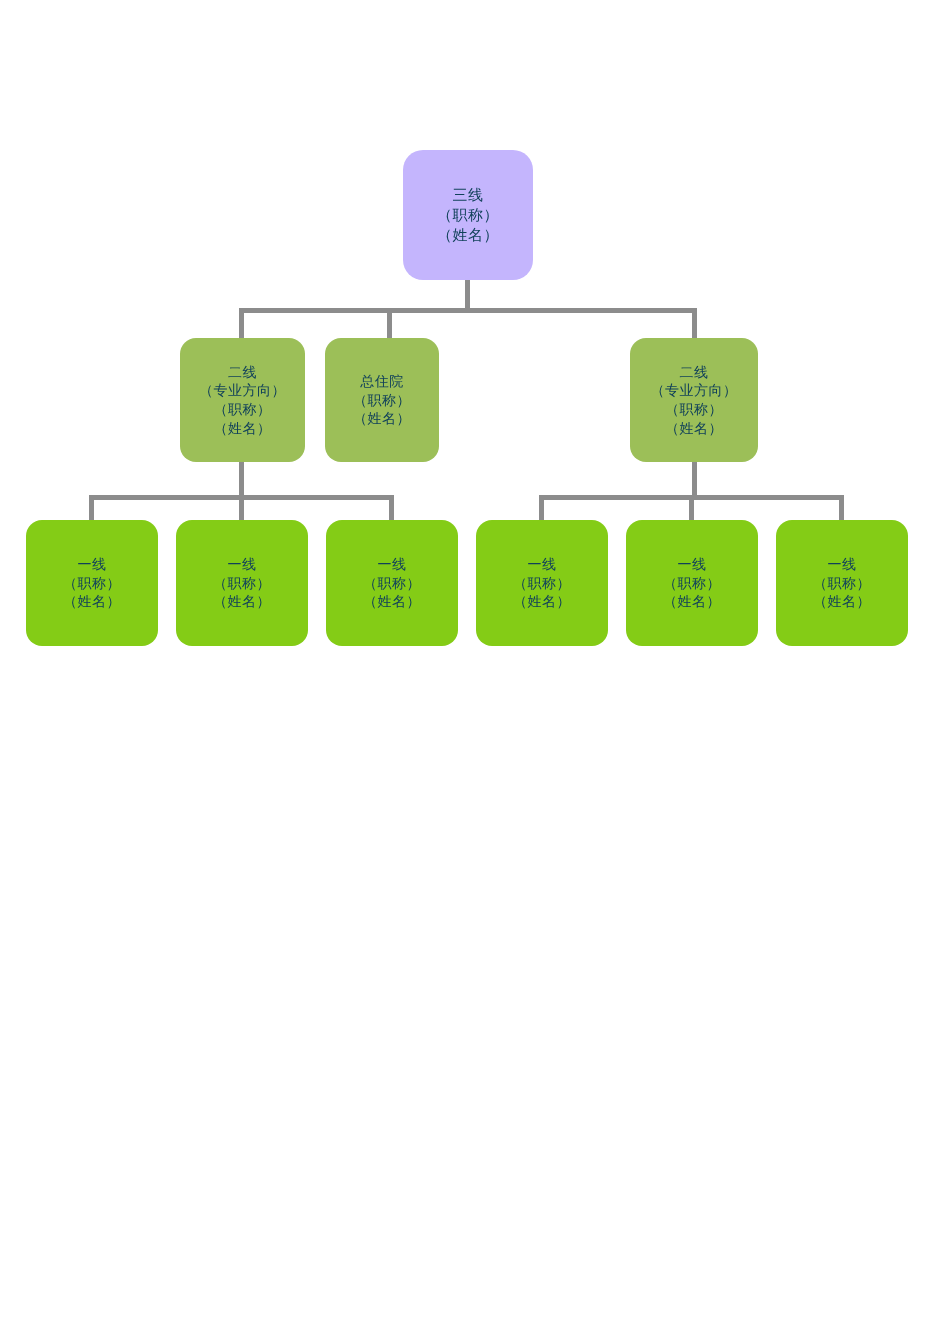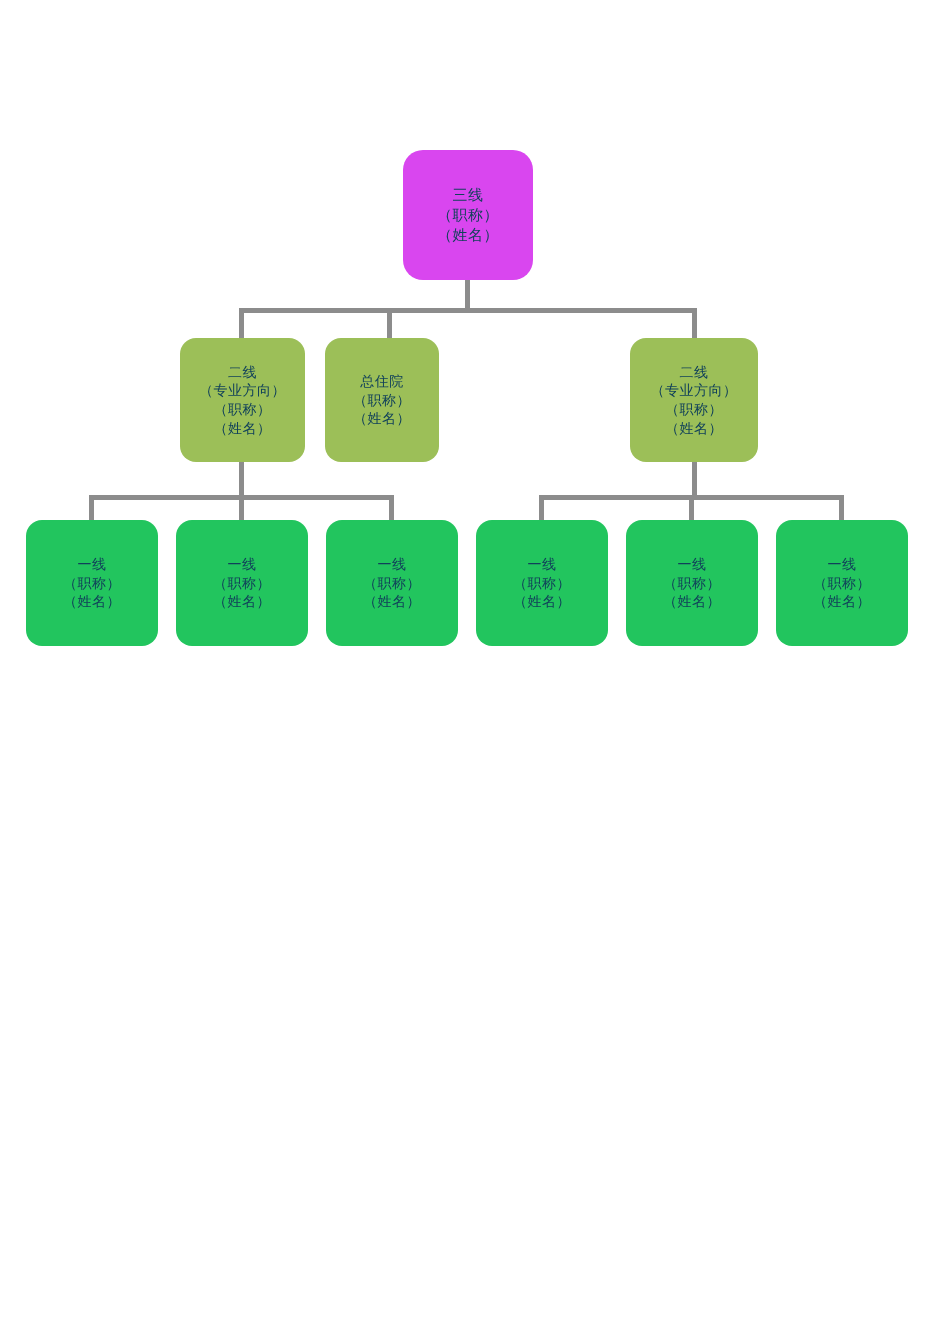--- a/index.html
+++ b/index.html
@@ -46,30 +46,30 @@
     color: #11415a;
     line-height: 1.33;
     letter-spacing: 0.5px;
     z-index: 2;
   }
   .node .ln {
     display: block;
     white-space: nowrap;
   }
   .node-root {
-    background: #d946ef;
+    background: #c4b5fd;
     border-radius: 20px;
     font-size: 15px;
   }
   .node-mid {
     background: #9cbf58;
     font-size: 14px;
   }
   .node-leaf {
-    background: #22c55e;
+    background: #84cc16;
     font-size: 14px;
   }
 </style>
 </head>
 <body>
 
 <div id="page">
   <div id="canvas">
 
     <div class="conn conn-v" style="left:465px; top:280px; width:5px; height:31px;"></div>

